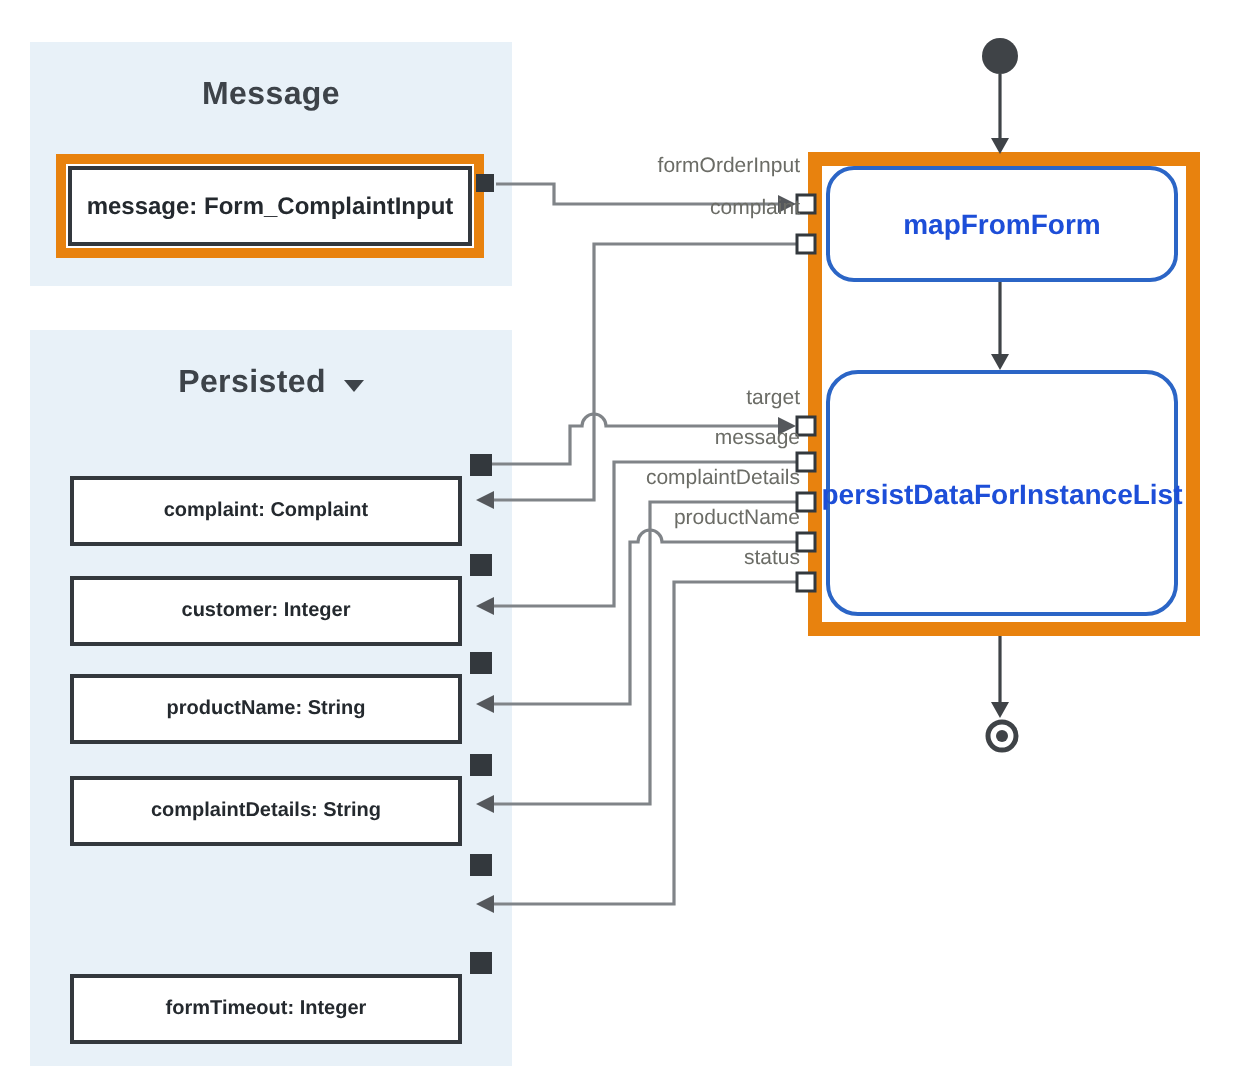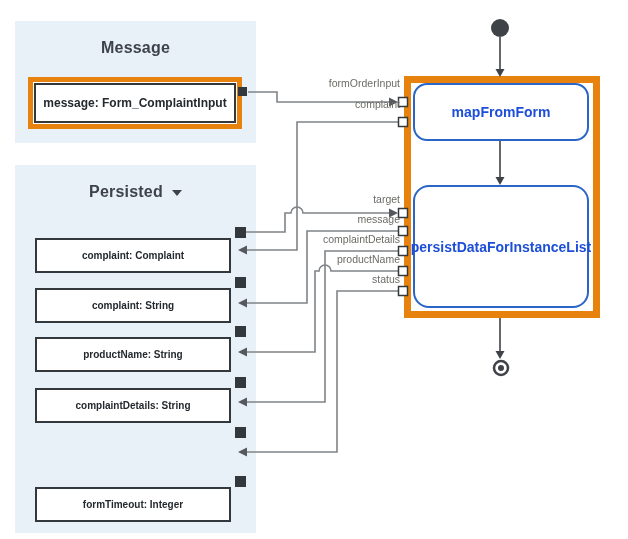--- a/index.html
+++ b/index.html
@@ -61,21 +61,21 @@
       <div class="msg-box-inner">message: Form_ComplaintInput</div>
     </div>
   </div>
 
   <div class="panel panel-persisted">
     <div class="panel-title">
       <span>Persisted</span>
       <span class="caret-down"></span>
     </div>
     <div class="var-box" style="top:73px">complaint: Complaint</div>
-    <div class="var-box" style="top:123px">complaint: String</div>
+    <div class="var-box" style="top:123px">customer: Integer</div>
     <div class="var-box" style="top:172px">productName: String</div>
     <div class="var-box" style="top:223px">complaintDetails: String</div>
     <div class="var-box" style="top:322px">formTimeout: Integer</div>
   </div>
 
   <div class="flow-container"></div>
   <div class="flow-node node-map">
     <span>mapFromForm</span>
   </div>
   <div class="flow-node node-persist">

